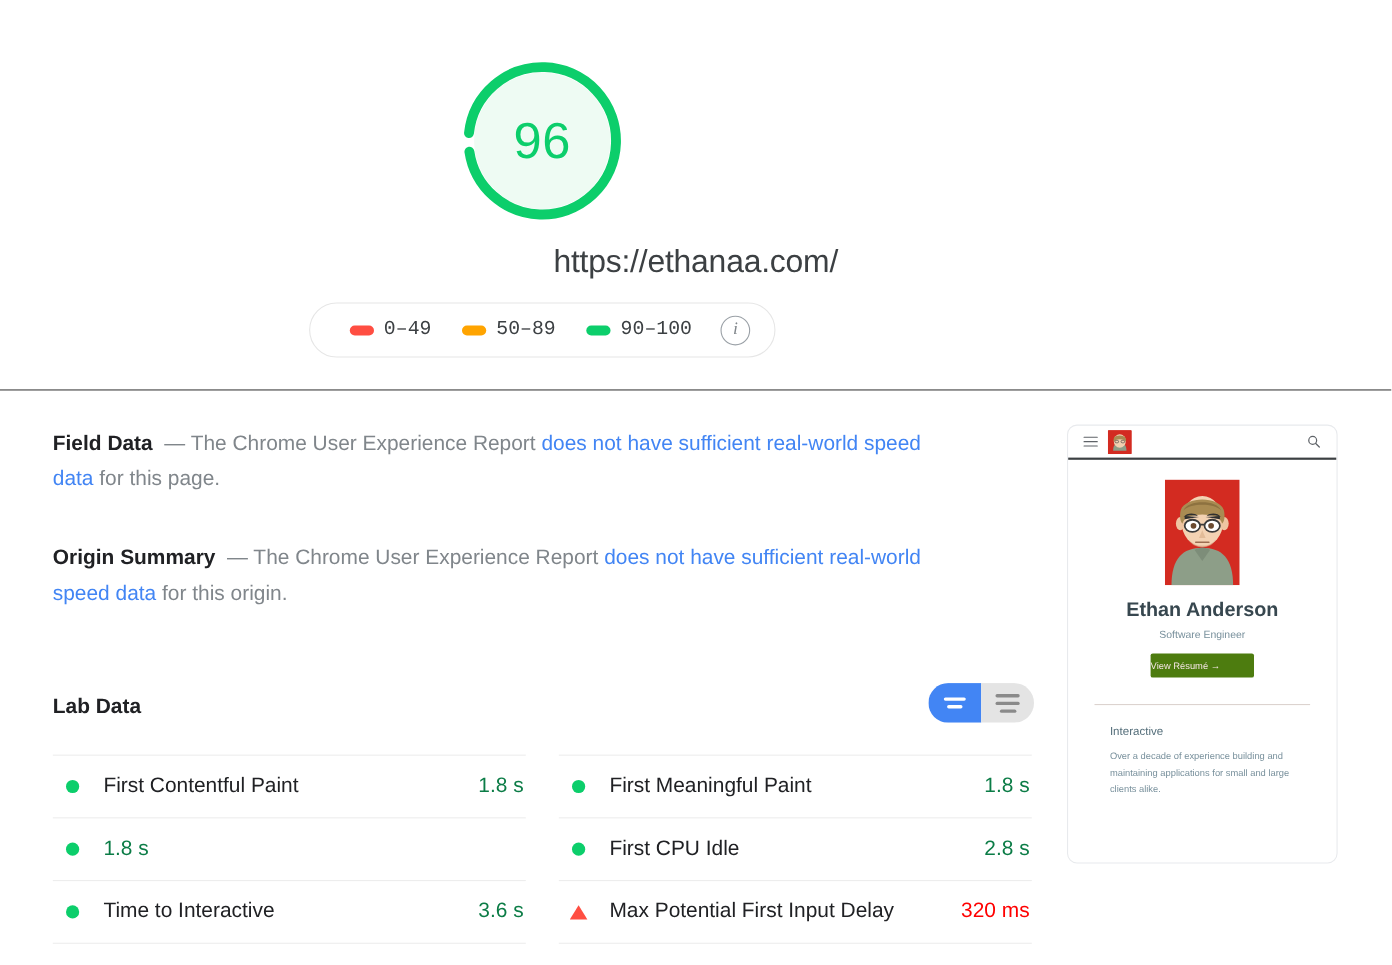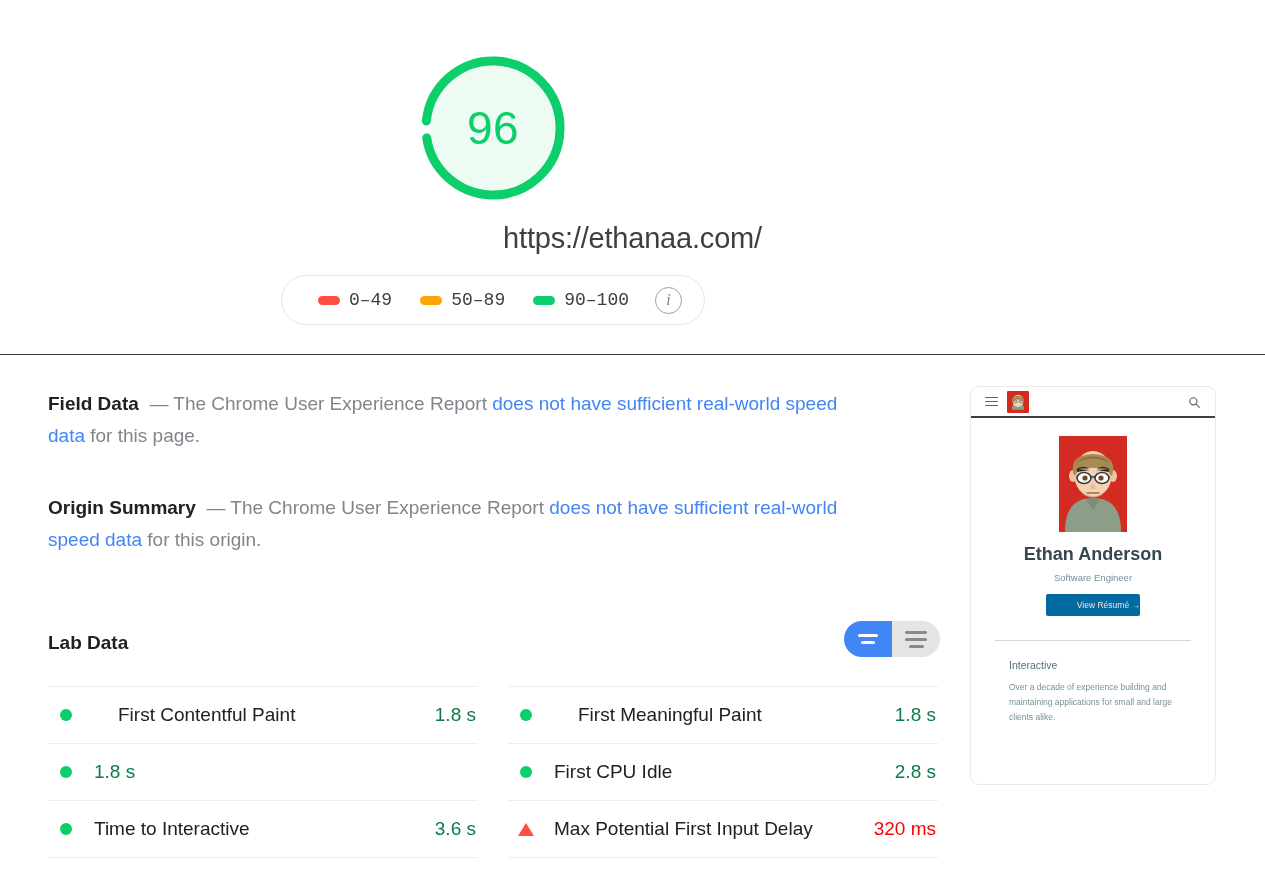--- a/index.html
+++ b/index.html
@@ -55,21 +55,21 @@
   .vt-line{height:3px;border-radius:2px;margin:2px 0;display:block;}
   .vt-seg.active .vt-line{background:#fff;}
   .vt-seg.inactive .vt-line{background:#8a8a8a;}
 
   .metrics{position:absolute;left:0;top:330px;width:892px;}
   .mcol{position:absolute;top:0;width:430px;}
   .mcol.left{left:0;}
   .mcol.right{left:460px;}
   .metric-row{position:relative;height:56px;border-bottom:1px solid #ededed;
     display:flex;align-items:center;}
-  .metric-row:first-child{border-top:1px solid #ededed;gap:24px;}
+  .metric-row:first-child{border-top:1px solid #ededed;}
   .m-dot{width:12px;height:12px;border-radius:50%;background:#0cce6b;
     margin-left:12px;margin-right:22px;flex:none;}
   .m-tri{width:0;height:0;border-left:8px solid transparent;border-right:8px solid transparent;
     border-bottom:13px solid #ff4e42;margin-left:10px;margin-right:20px;flex:none;}
   .m-name{font-size:19px;color:#202124;flex:1;}
   .m-val{font-size:19px;font-weight:400;margin-right:2px;}
   .m-val.green{color:#0b7c46;}
   .m-val.red{color:#ff0000;}
 
   
@@ -78,22 +78,22 @@
   .tc-header{position:relative;height:29px;border-bottom:2px solid #3c4043;
     display:flex;align-items:center;}
   .tc-ham{margin-left:14px;width:13px;}
   .tc-ham span{display:block;height:1.6px;background:#5f6368;margin:2.4px 0;border-radius:1px;}
   .tc-logo{width:22px;height:22px;margin-left:9px;border-radius:1px;overflow:hidden;}
   .tc-search{position:absolute;right:14px;top:8px;width:13px;height:13px;}
   .tc-body{padding:0;}
   .tc-avatar{width:68px;height:96px;margin:18px auto 0;display:block;}
   .tc-name{text-align:center;margin-top:12px;font-size:18px;font-weight:700;color:#37474f;}
   .tc-role{text-align:center;margin-top:7px;font-size:9.5px;color:#78909c;}
-  .tc-btn{display:block;width:94px;margin:11px auto 0;height:22px;background:#0369a1;
-    border-radius:2px;color:#f3e4e2;font-size:8.5px;line-height:22px;text-align:right;}
+  .tc-btn{display:block;width:94px;margin:11px auto 0;height:22px;background:#4d7c0f;
+    border-radius:2px;color:#f3e4e2;font-size:8.5px;line-height:22px;text-align:left;}
   .tc-rule{width:196px;height:1px;background:#dcd3cf;margin:24px auto 0;}
   .tc-sec-title{margin:18px 0 0 38px;font-size:10.5px;color:#546e7a;}
   .tc-sec-body{margin:9px 0 0 38px;width:170px;font-size:8.5px;line-height:15px;color:#78909c;}
 </style>
 </head>
 <body>
 
 <div class="page">
 
   <div class="score-header">

